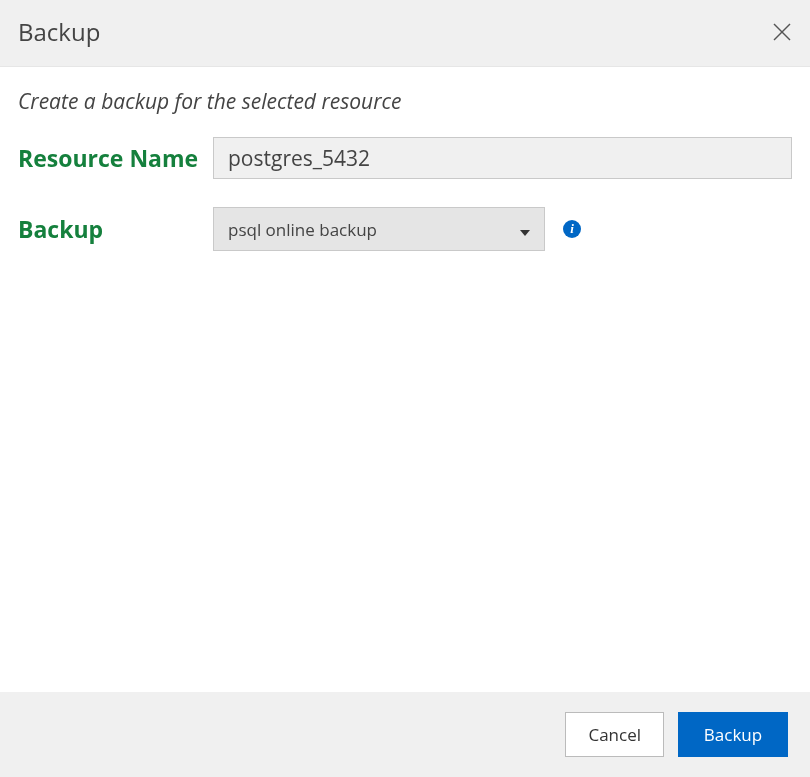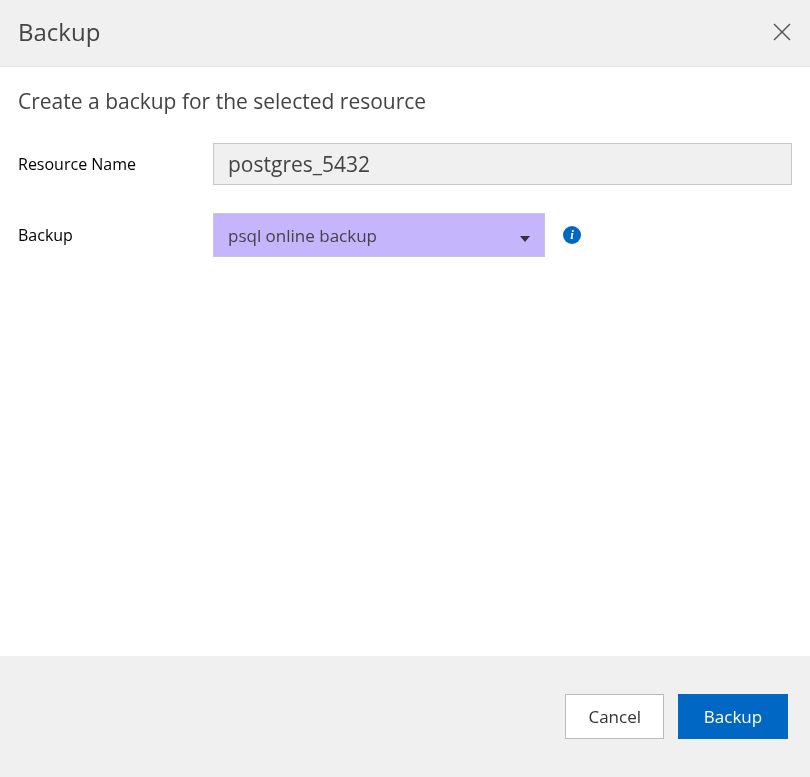--- a/index.html
+++ b/index.html
@@ -44,53 +44,55 @@
       stroke-width: 1.5;
     }
     .content {
       flex: 1;
       padding: 20px 18px;
     }
     .subtitle {
       font-size: 21px;
       color: #444;
       font-weight: 400;
-      margin-bottom: 28px;
+      margin-bottom: 22px;
+      font-style: italic;
     }
     .form-row {
       display: flex;
       align-items: center;
       margin-bottom: 28px;
     }
     .form-label {
       width: 195px;
-      font-size: 16px;
-      color: #000000;
+      font-size: 23px;
+      color: #15803d;
       flex-shrink: 0;
+      font-weight: bold;
     }
     .readonly-field {
       flex: 1;
       border: 1px solid #c9c9c9;
       background: #f0f0f0;
       padding: 9px 14px;
       font-size: 21px;
       color: #444;
       height: 42px;
       display: flex;
       align-items: center;
     }
     .select-wrapper {
       display: flex;
       align-items: center;
       gap: 18px;
     }
     .select-field {
       width: 332px;
       border: 1px solid #c9c9c9;
-      background: #c4b5fd;
+      background: #e5e5e5;
       padding: 9px 14px;
       font-size: 17px;
       color: #444;
       height: 44px;
       display: flex;
       align-items: center;
       justify-content: space-between;
       cursor: pointer;
     }
     .caret-down svg {
@@ -108,21 +110,21 @@
       align-items: center;
       justify-content: center;
       font-weight: bold;
       font-size: 13px;
       font-family: Georgia, serif;
       font-style: italic;
       cursor: pointer;
     }
     .footer {
       background: #f0f0f0;
-      padding: 38px 22px;
+      padding: 20px 22px;
       display: flex;
       justify-content: flex-end;
       gap: 14px;
     }
     .btn {
       padding: 10px 22px;
       font-size: 17px;
       border: 1px solid #bbb;
       cursor: pointer;
       min-width: 95px;

